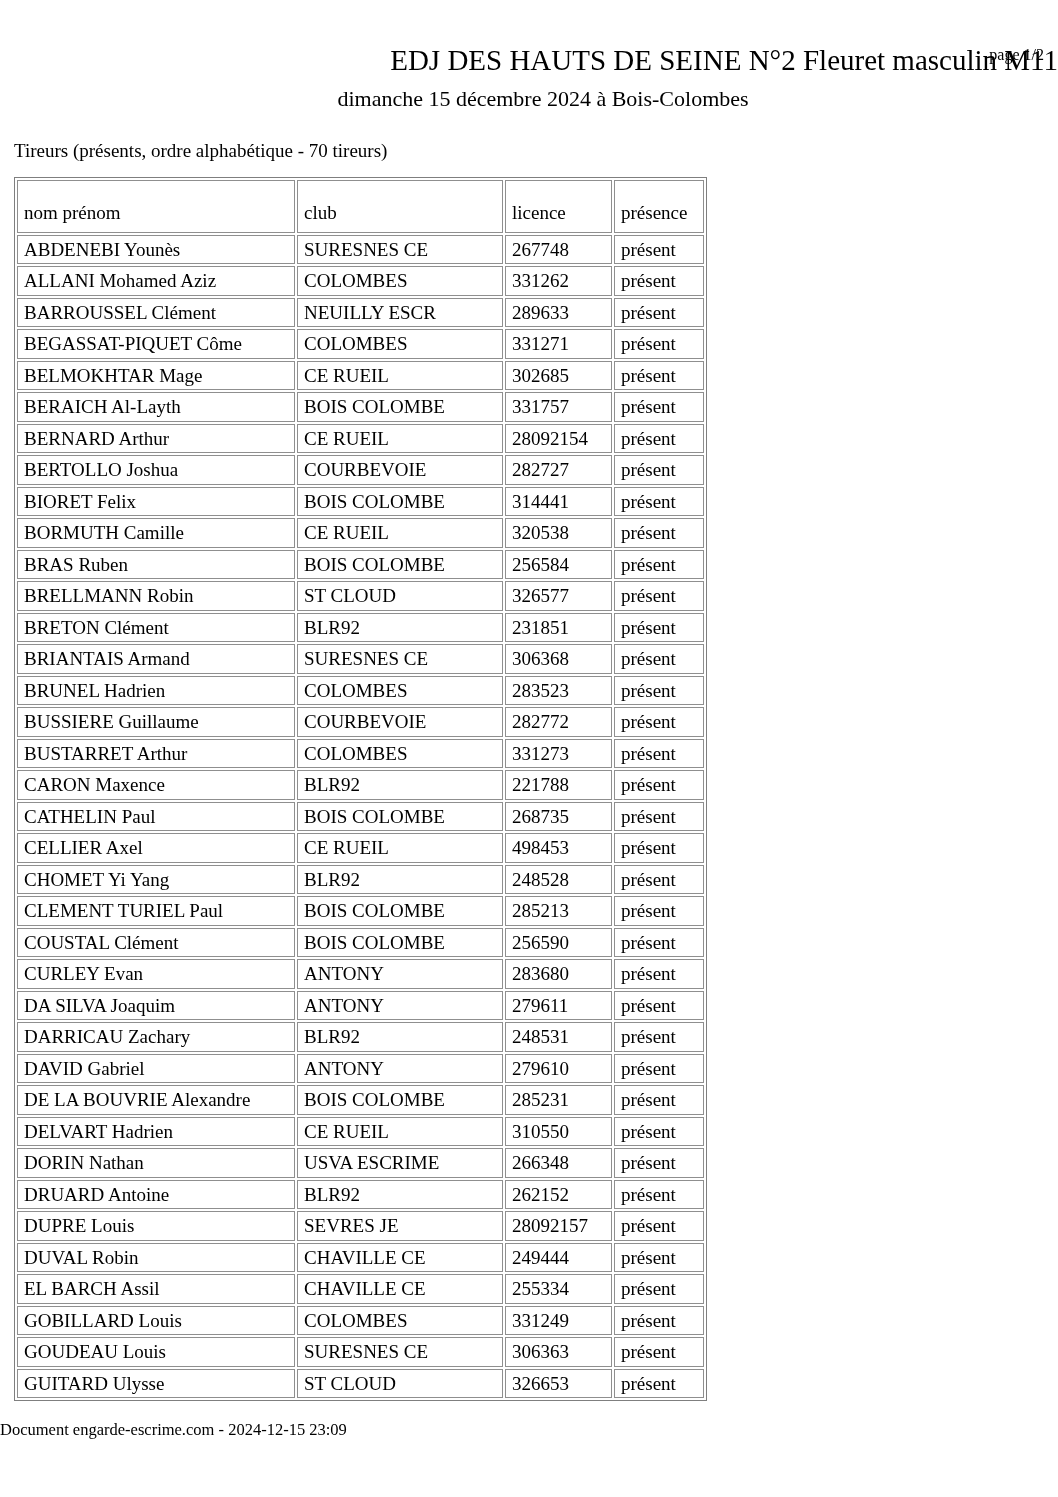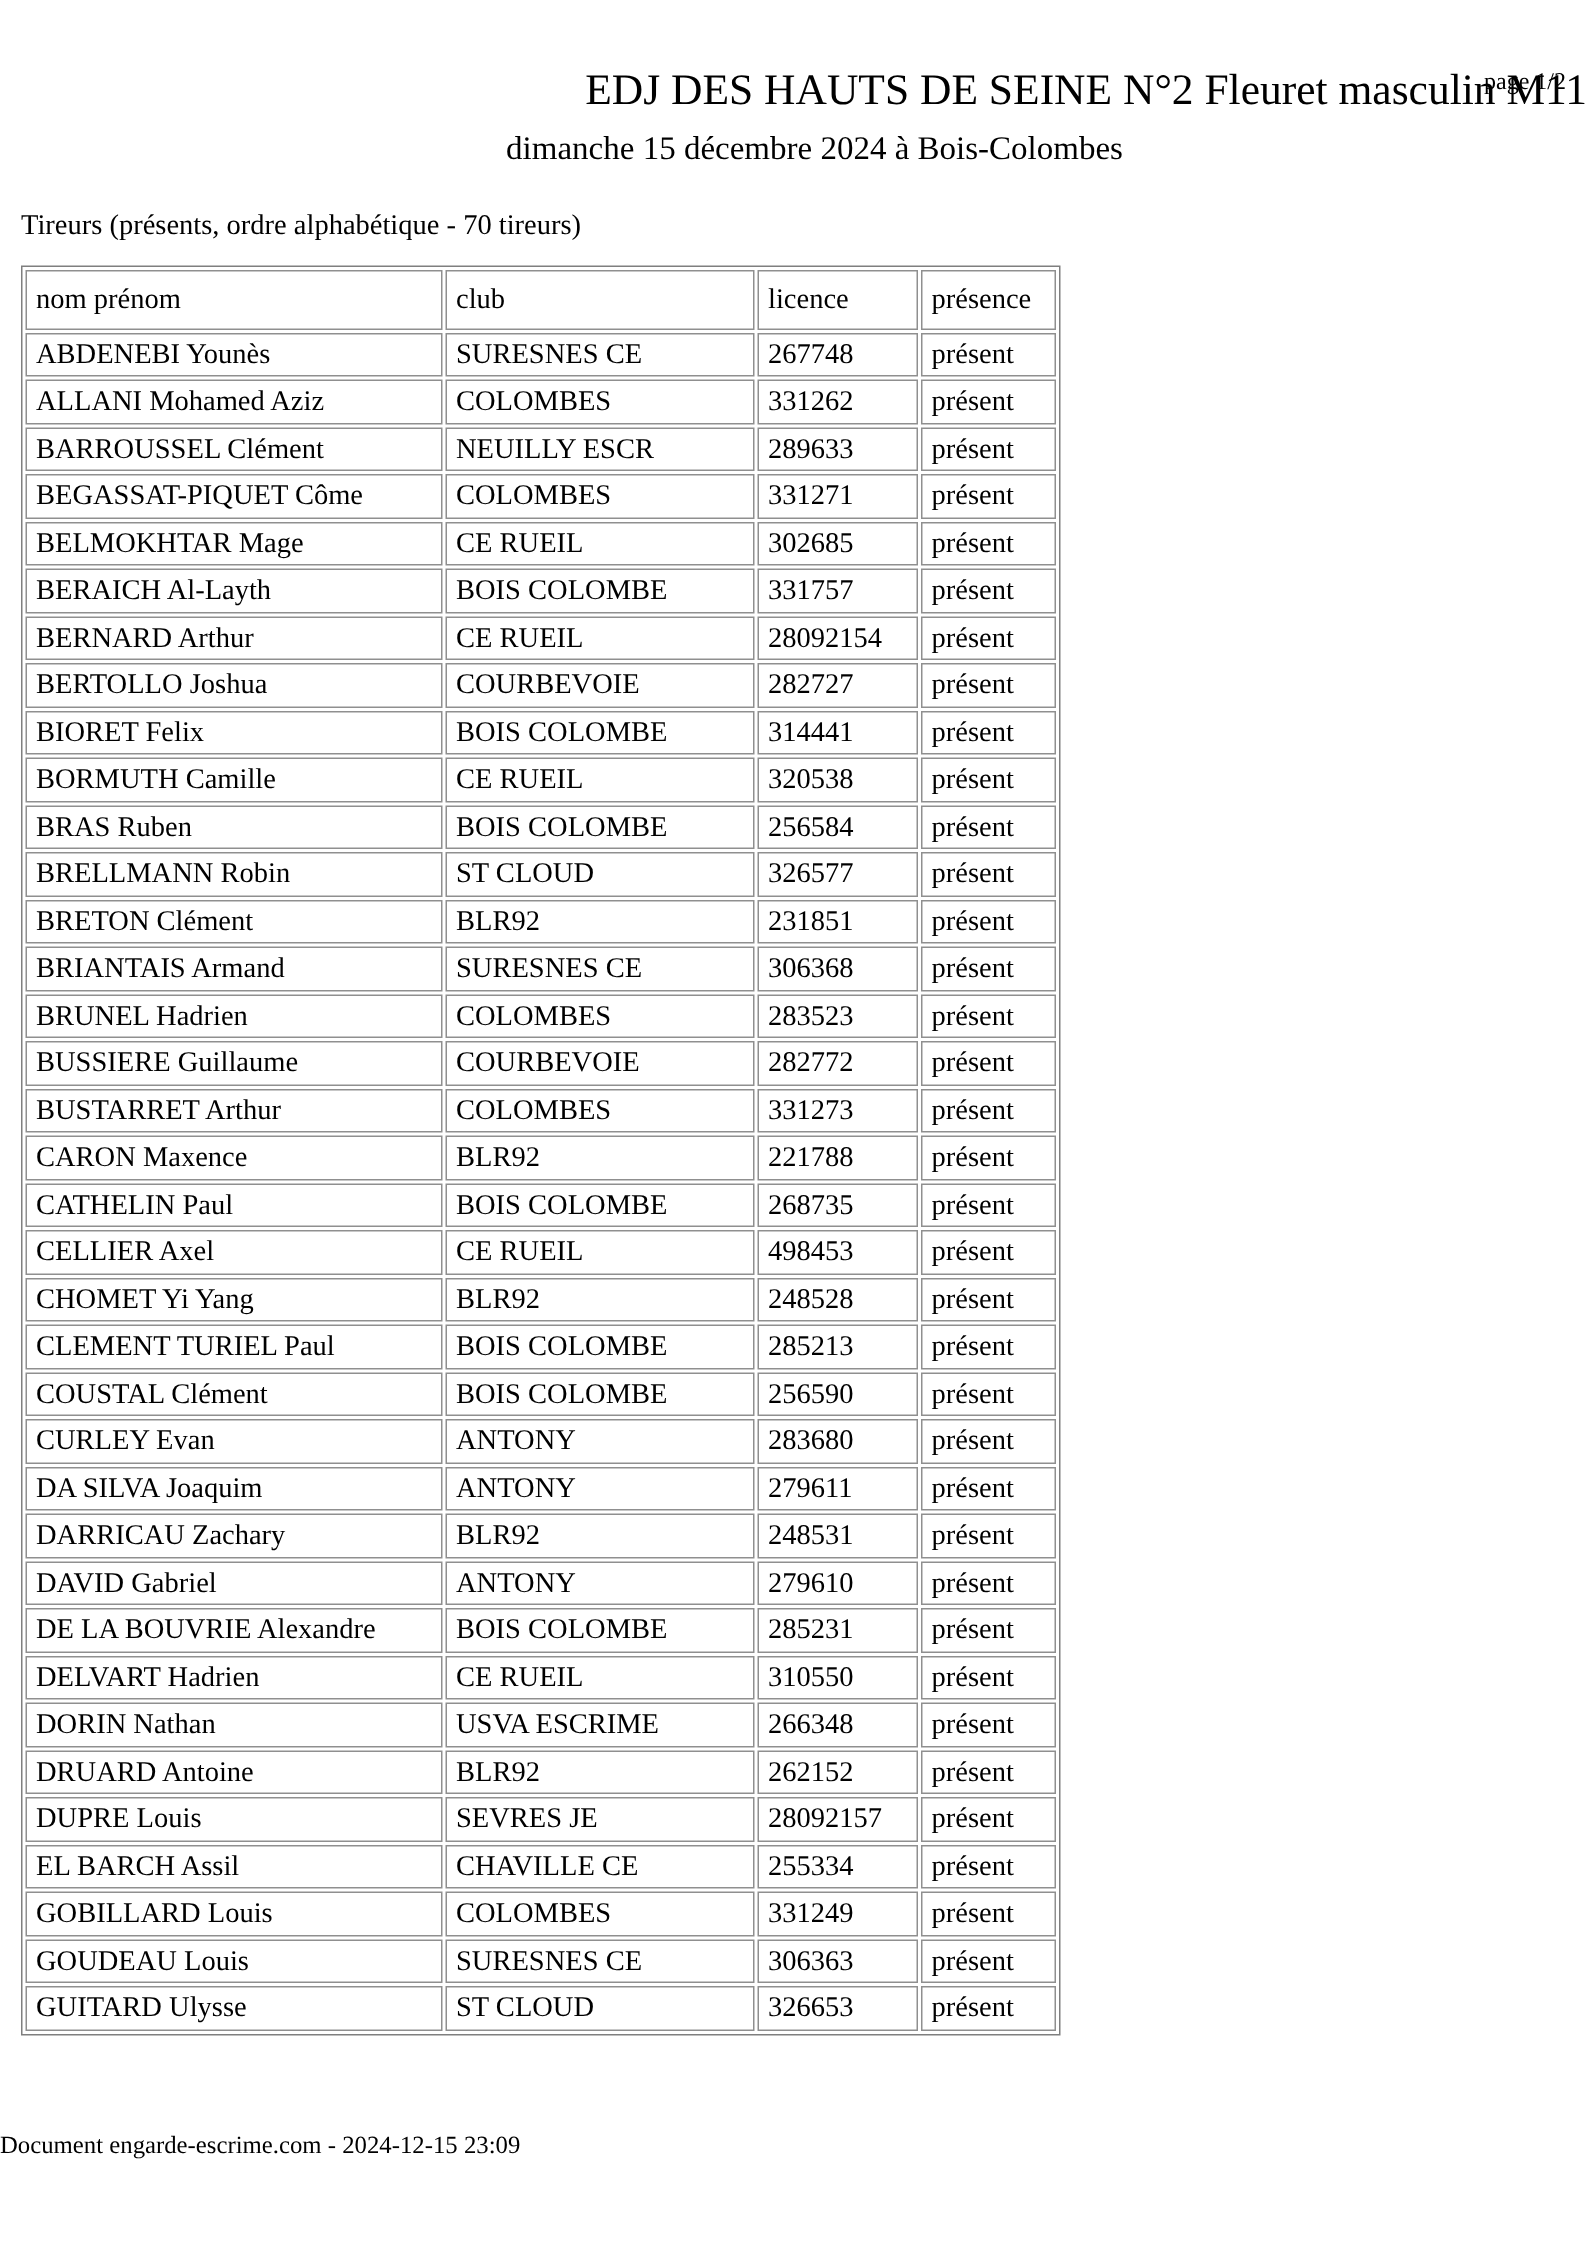--- a/index.html
+++ b/index.html
@@ -56,21 +56,21 @@
     font-size: 19px;
     font-weight: normal;
     text-align: left;
     vertical-align: middle;
     padding: 1px 6px;
     line-height: 25.5px;
     white-space: nowrap;
     overflow: hidden;
   }
   table.fencers th {
-    padding-top: 6px;
+    padding-top: 19px;
     padding-bottom: 6px;
   }
   col.c-name    { width: 278px; }
   col.c-club    { width: 206px; }
   col.c-licence { width: 107px; }
   col.c-presence{ width: 90px; }
   .footer {
     position: absolute;
     top: 1420px;
     left: 0;
@@ -293,20 +293,26 @@
           <td>262152</td>
           <td>présent</td>
         </tr>
         <tr>
           <td>DUPRE Louis</td>
           <td>SEVRES JE</td>
           <td>28092157</td>
           <td>présent</td>
         </tr>
         <tr>
+          <td>DUVAL Robin</td>
+          <td>CHAVILLE CE</td>
+          <td>249444</td>
+          <td>présent</td>
+        </tr>
+        <tr>
           <td>EL BARCH Assil</td>
           <td>CHAVILLE CE</td>
           <td>255334</td>
           <td>présent</td>
         </tr>
         <tr>
           <td>GOBILLARD Louis</td>
           <td>COLOMBES</td>
           <td>331249</td>
           <td>présent</td>

